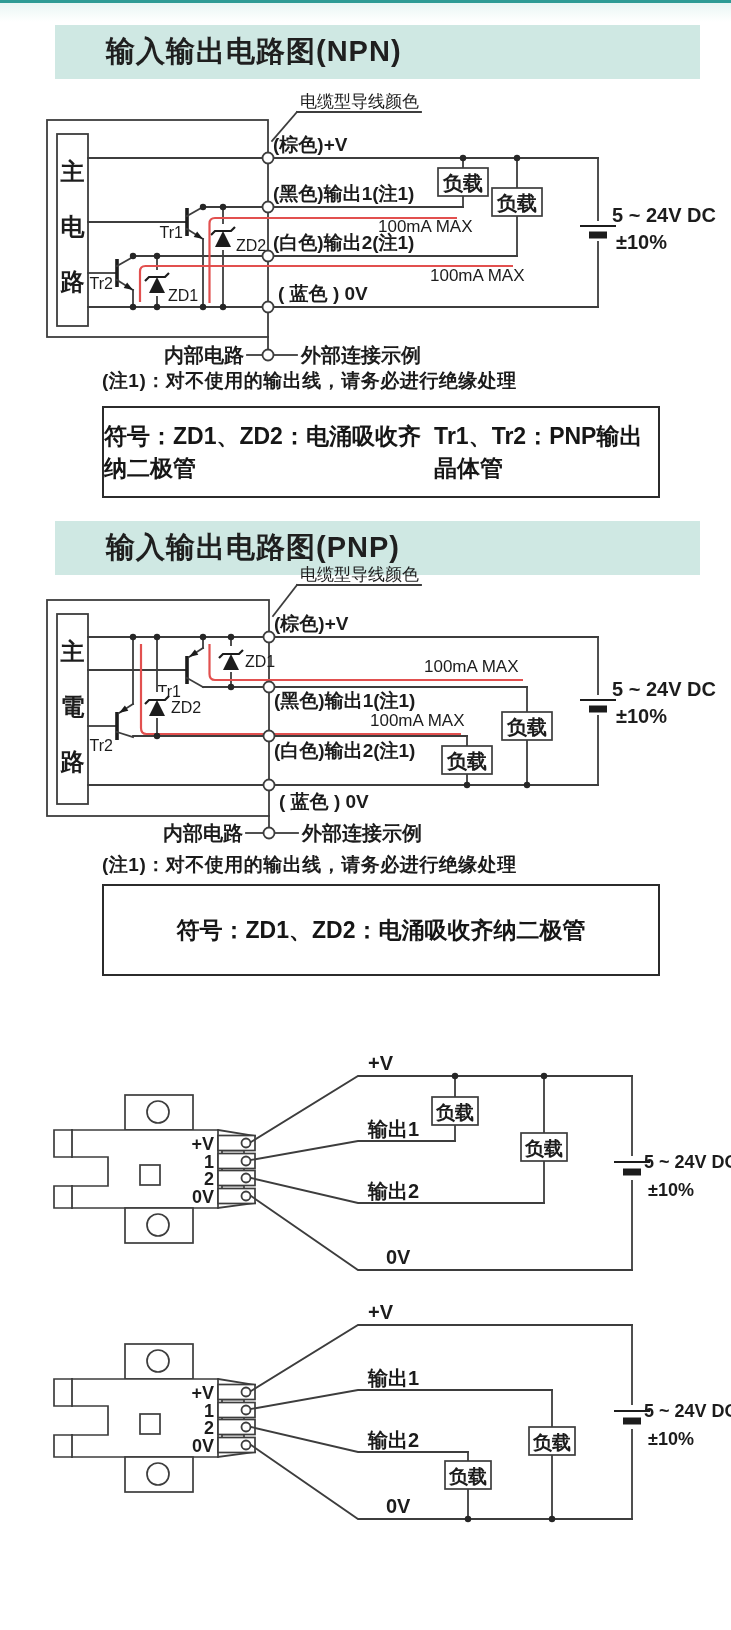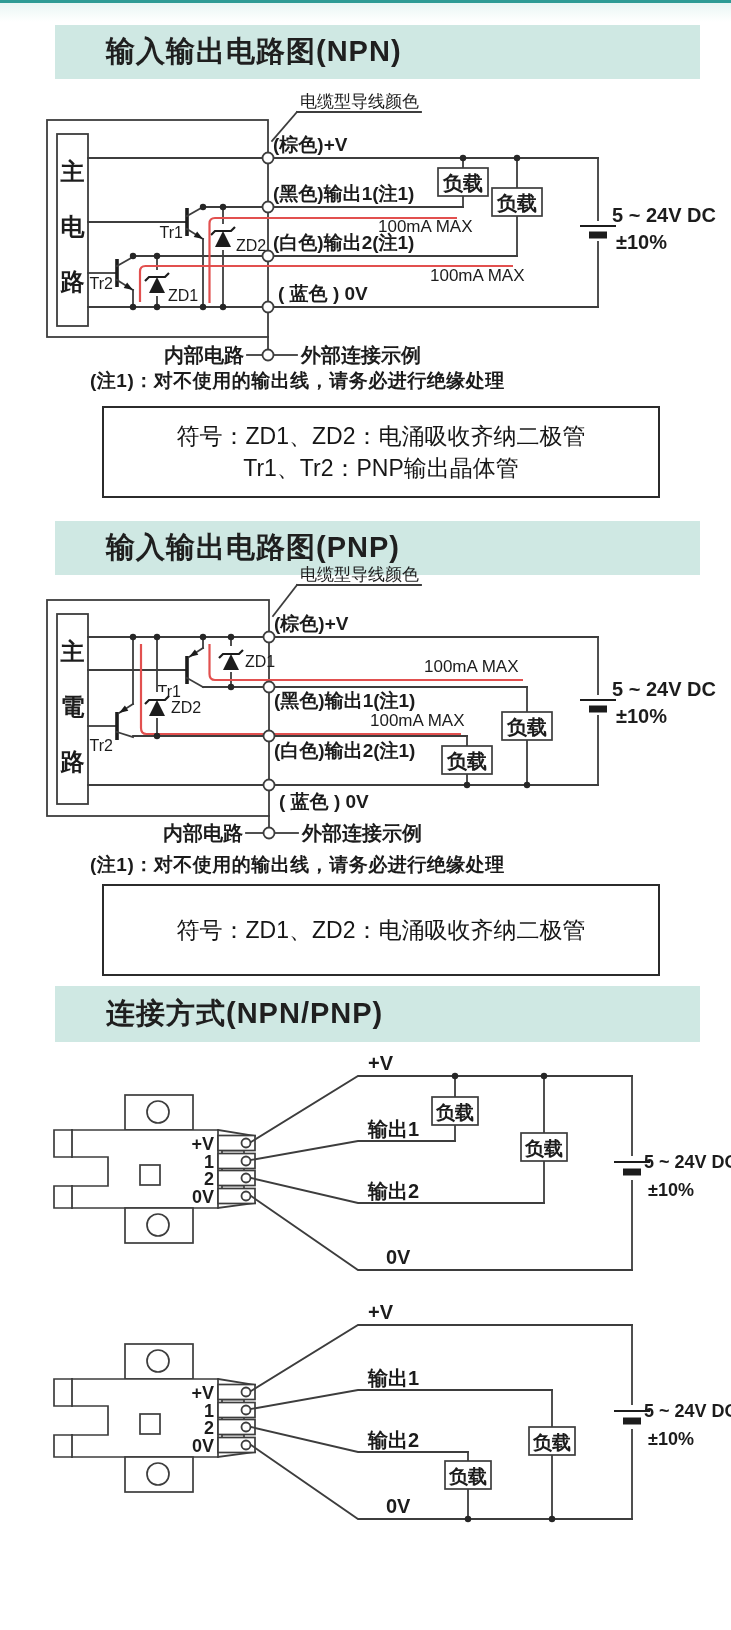--- a/index.html
+++ b/index.html
@@ -7,26 +7,26 @@
         font-family:"Liberation Sans",sans-serif;color:#1b1b1b;}
   .topline{position:absolute;left:0;top:0;width:731px;height:3px;background:#2e9b95;}
   .topfade{position:absolute;left:0;top:3px;width:731px;height:19px;
            background:linear-gradient(#e9f6f4,#ffffff);}
   .band{position:absolute;left:55px;width:645px;background:#cfe8e3;display:flex;align-items:center;
         padding-left:51px;box-sizing:border-box;font-size:29px;font-weight:bold;color:#1f1f1f;
         letter-spacing:1px;}
   .band1{top:25px;height:54px;}
   .band2{top:505px;height:54px;margin-top:16px;}
   .band3{top:986px;height:56px;}
-  .note{position:absolute;left:90px;font-size:19px;font-weight:600;color:#1b1b1b;letter-spacing:.5px;}
+  .note{position:absolute;left:102px;font-size:19px;font-weight:600;color:#1b1b1b;letter-spacing:.5px;}
   .note1{top:368px;}
   .note2{top:852px;}
   .legend{position:absolute;left:102px;width:554px;border:2px solid #2b2b2b;background:#fff;
-          display:flex;flex-direction:column;justify-content:center;align-items:center;
-          font-size:23px;font-weight:400;line-height:32px;color:#161616;}
+          display:flex;flex-direction:row;justify-content:center;align-items:center;
+          font-size:23px;font-weight:700;line-height:32px;color:#161616;}
   .legend1{top:406px;height:88px;}
   .legend2{top:884px;height:88px;}
   svg{position:absolute;left:0;}
   svg text{font-family:"Liberation Sans",sans-serif;fill:#1c1c1c;}
   .w{stroke:#3d3d3d;stroke-width:1.8;fill:none;stroke-linecap:square;}
   .bar{stroke:#1c1c1c;stroke-width:3.6;fill:none;}
   .red{stroke:#e2504f;stroke-width:2.2;fill:none;}
   .bx{fill:#fff;stroke:#3d3d3d;stroke-width:1.7;}
   .tm{fill:#fff;stroke:#3d3d3d;stroke-width:1.8;}
   .dt{fill:#262626;stroke:none;}
@@ -298,23 +298,20 @@
       <text x="302" y="840" class="t20">外部连接示例</text>
     </g>
   </svg>
 
   <div class="note note2">(注1)：对不使用的输出线，请务必进行绝缘处理</div>
 
   <div class="legend legend2">
     <div>符号：ZD1、ZD2：电涌吸收齐纳二极管</div>
   </div>
 
-  <div class="band band3">
-    <span>连接方式(NPN/PNP)</span>
-  </div>
 
   <svg width="731" height="545" viewBox="0 1048 731 545" style="top:1048px">
 
     <g>
 
       <g>
         <rect x="125" y="1095" width="68" height="35" class="bx"></rect>
         <circle cx="158" cy="1112" r="11" class="bx"></circle>
         <path d="M54,1130 L218,1130 L218,1208 L54,1208 L54,1186 L108,1186 L108,1157 L54,1157 Z" class="bx"></path>
         <line x1="72" y1="1130" x2="72" y2="1157" class="w"></line>

